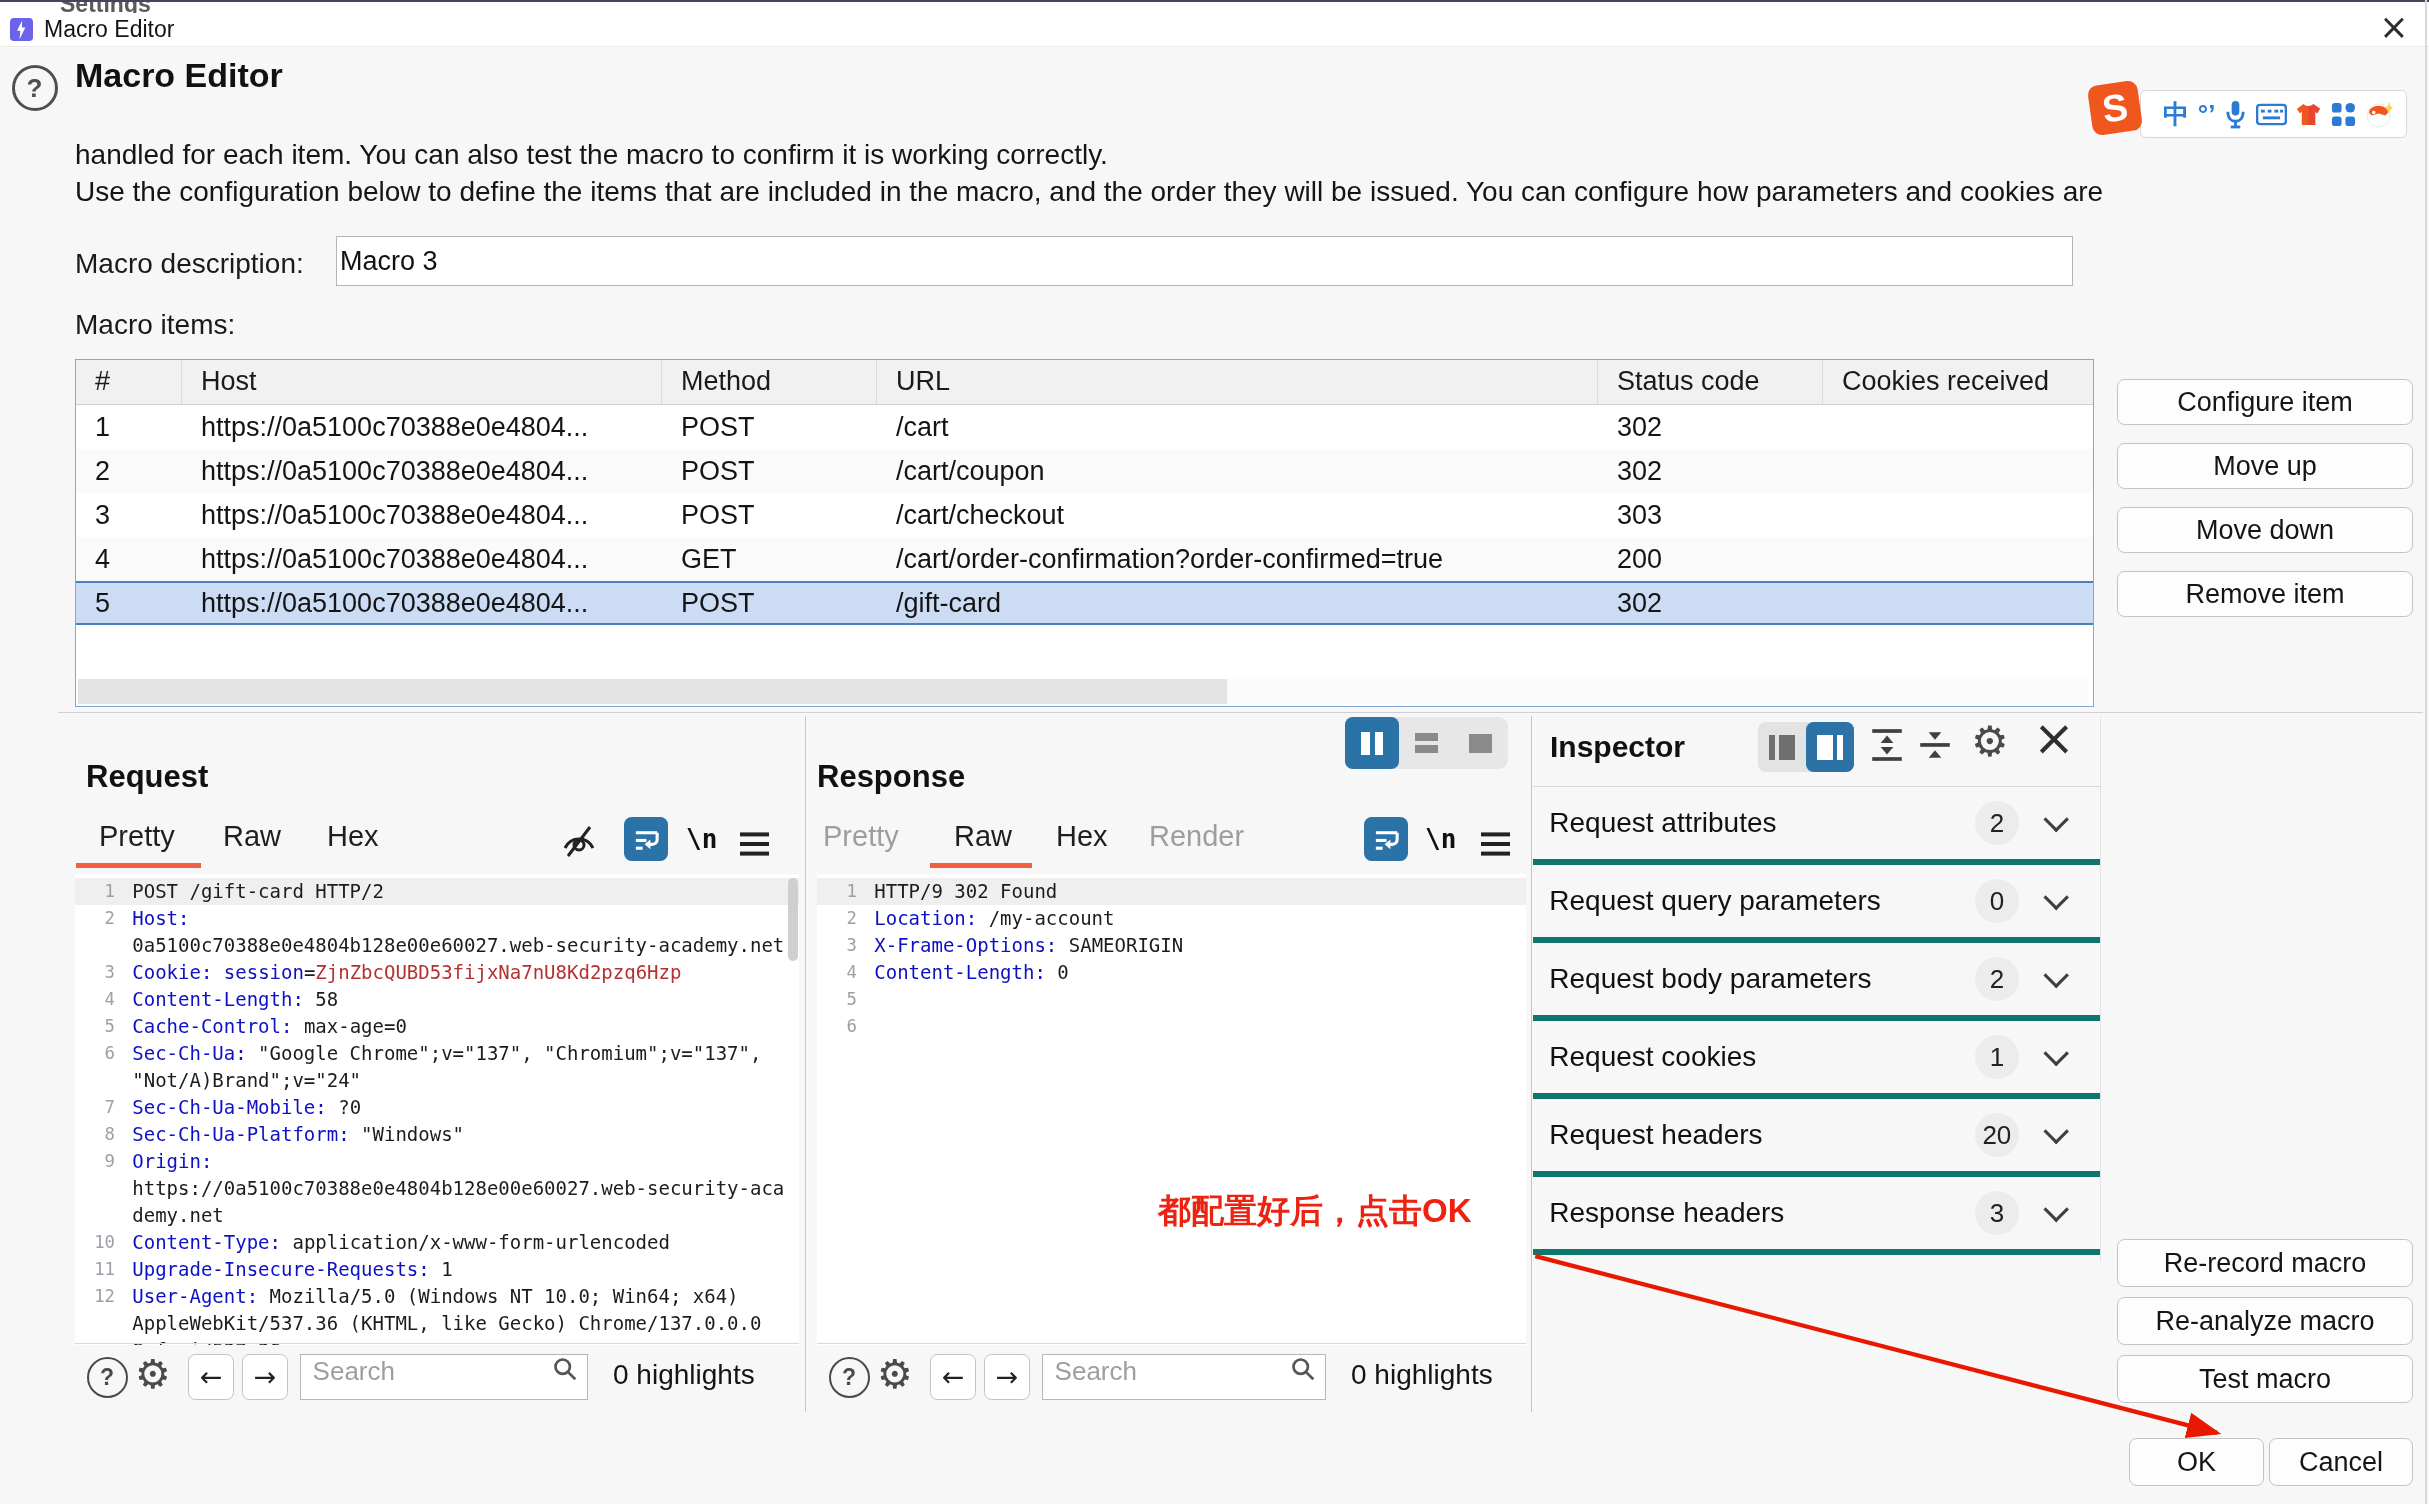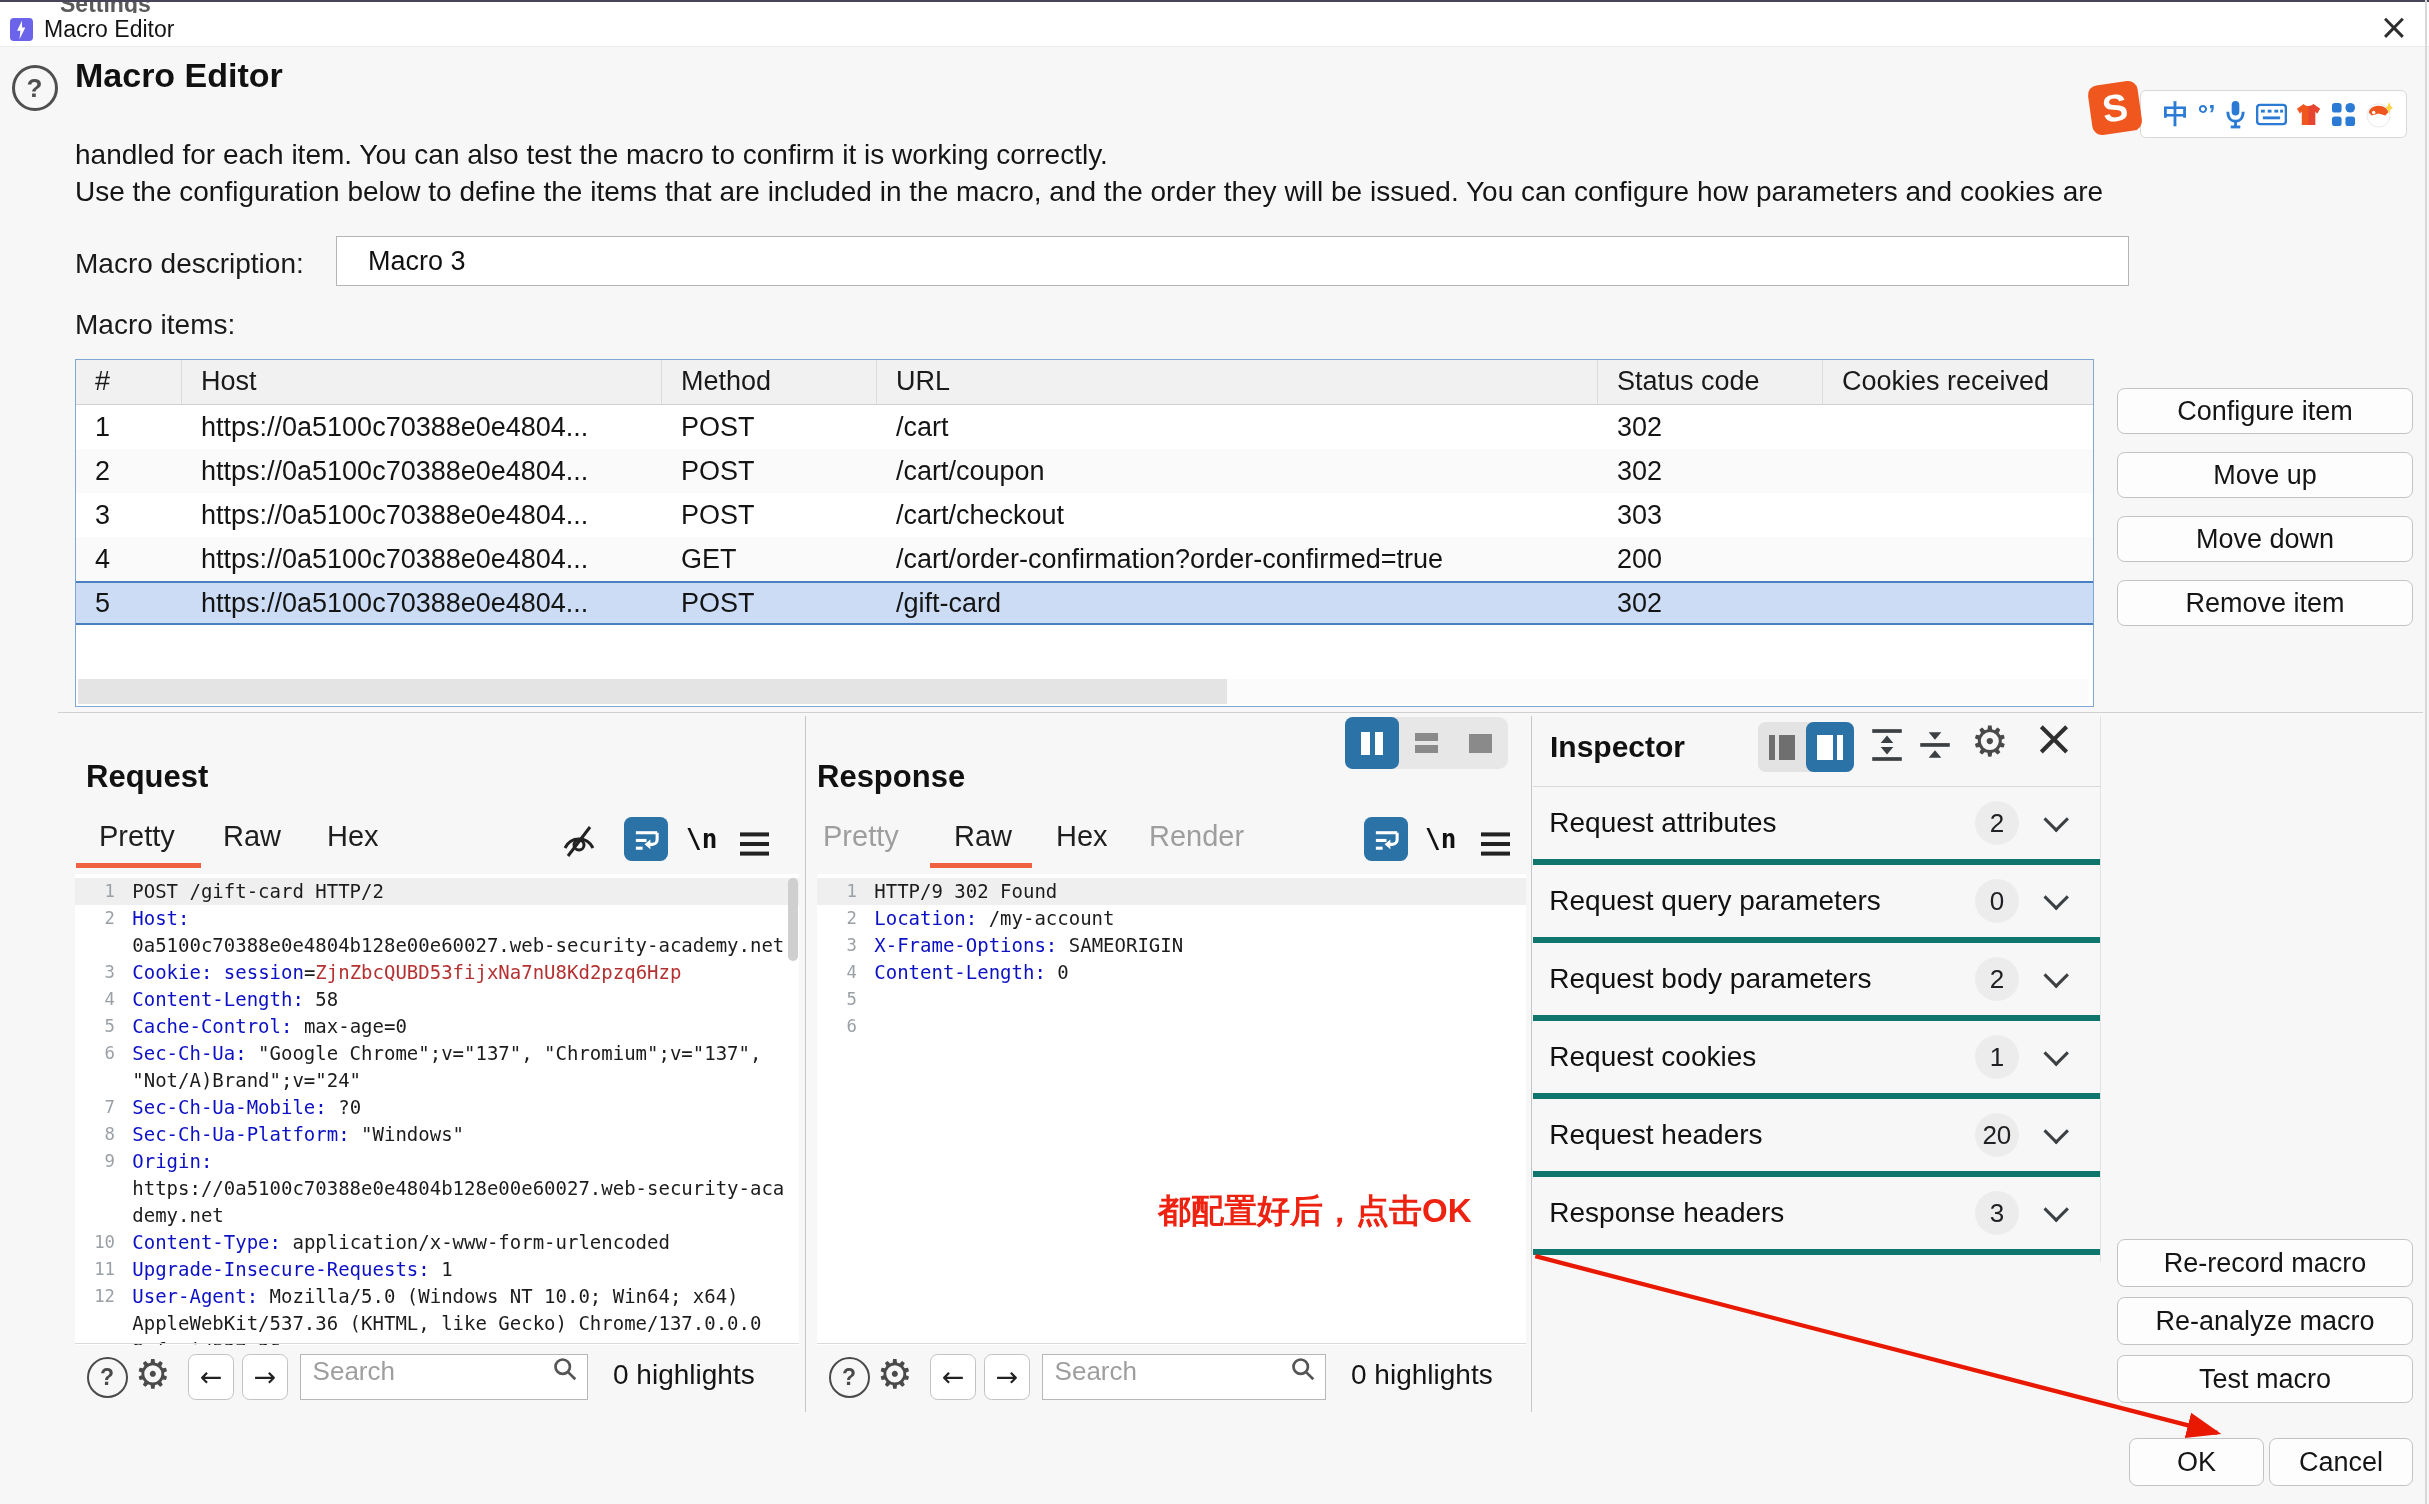--- a/index.html
+++ b/index.html
@@ -32,37 +32,37 @@
     transform:rotate(-8deg);display:flex;align-items:center;justify-content:center;
     font-size:38px;font-weight:bold;color:#fff;z-index:5}
   #sogou-bar{left:2140px;top:90px;width:248px;height:46px;background:#fff;border:1px solid #d8d8d8;border-radius:5.8px;
     display:flex;align-items:center;justify-content:space-evenly;padding:0 3.8px 0 13.4px}
   .ime-txt{color:#2b7bd4;font-weight:bold;font-size:26px}
   .ime-ic{display:flex;align-items:center;justify-content:center}
 
   
   #md-label{left:75px;top:248px;font-size:28px}
   #md-input{left:336px;top:236px;width:1729px;height:48px;border:1px solid #b5b5b5;background:#fff;
-    font-size:27px;font-family:"Liberation Sans",sans-serif;padding:0 31px;color:#111}
+    font-size:27px;font-family:"Liberation Sans",sans-serif;padding:0 3px;color:#111}
   #mi-label{left:75px;top:309px;font-size:28px}
 
   
   #macro-table{left:75px;top:359px;width:2017px;height:346px;background:#fff;border:1.9px solid #7fa8d7;overflow:hidden}
   .trow{display:grid;grid-template-columns:106px 480px 215px 721px 225px 271px;height:44px}
   #macro-head{background:#f1f1f1;border-bottom:1px solid #cfcfcf}
   .hcell{padding-left:19px;line-height:43px;font-size:27px;color:#1a1a1a;border-right:1px solid #dcdcdc;
     white-space:nowrap;overflow:hidden}
   .cell{padding-left:19px;line-height:44px;font-size:27px;color:#141414;white-space:nowrap;overflow:hidden}
   #macro-rows .trow:nth-child(even){background:#fafafa}
   #macro-rows .trow.selected{background:#cbdcf4;box-shadow:inset 0 1.9px 0 #4a80c0,inset 0 -1.9px 0 #4a80c0}
   #hscroll-track{position:absolute;left:1.9px;bottom:1.9px;width:2010px;height:25px;background:#fbfbfb}
   #hscroll-thumb{position:absolute;left:0;top:0;width:1149px;height:25px;background:#e4e4e4}
 
   
-  #item-buttons{left:2117px;top:388px;width:296px}
+  #item-buttons{left:2117px;top:379px;width:296px}
   .btn{display:flex;align-items:center;justify-content:center;background:#fdfdfd;border:1px solid #c3c3c3;
     border-radius:7.7px;font-size:27px;color:#151515}
   .item-btn{height:44px;margin-bottom:18px}
   .macro-btn{height:46px;margin-bottom:10px}
 
   
   .hline{background:#d0d0d0}
   .vline{background:#c6c6c6}
 
   

